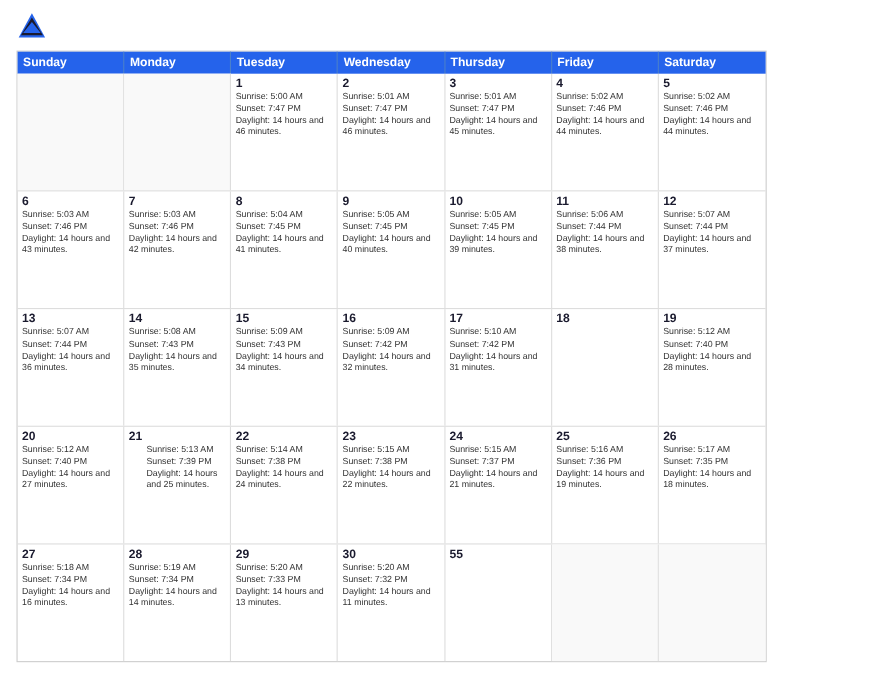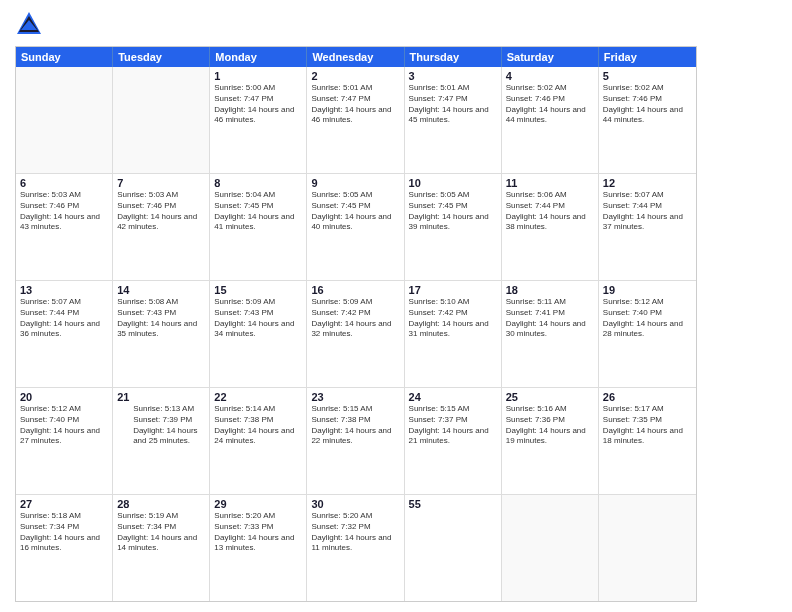--- a/index.html
+++ b/index.html
@@ -134,26 +134,26 @@
     </div>
     <div class="title-block">
       <div class="month-year"></div>
       <div class="location"></div>
     </div>
   </div>
 
   <div class="calendar">
     <div class="cal-header" id="cal-header">
         <div class="cal-header-cell">Sunday</div>
+        <div class="cal-header-cell">Monday</div>
         <div class="cal-header-cell">Tuesday</div>
-        <div class="cal-header-cell">Monday</div>
         <div class="cal-header-cell">Wednesday</div>
         <div class="cal-header-cell">Thursday</div>
+        <div class="cal-header-cell">Friday</div>
         <div class="cal-header-cell">Saturday</div>
-        <div class="cal-header-cell">Friday</div>
       </div>
     <div class="cal-body" id="cal-body">
         <div class="cal-row">
           <div class="cal-cell empty"></div>
           <div class="cal-cell empty"></div>
           <div class="cal-cell">
             <div class="day-num">1</div>
             <div class="cell-text" style="white-space: pre-line;">Sunrise: 5:00 AM
 Sunset: 7:47 PM
 Daylight: 14 hours and 46 minutes.</div>
@@ -253,23 +253,20 @@
 Daylight: 14 hours and 32 minutes.</div>
           </div>
           <div class="cal-cell">
             <div class="day-num">17</div>
             <div class="cell-text" style="white-space: pre-line;">Sunrise: 5:10 AM
 Sunset: 7:42 PM
 Daylight: 14 hours and 31 minutes.</div>
           </div>
           <div class="cal-cell">
             <div class="day-num">18</div>
-            <div class="cell-text" style="white-space: pre-line;">Sunrise: 5:11 AM
-Sunset: 7:41 PM
-Daylight: 14 hours and 30 minutes.</div>
           </div>
           <div class="cal-cell">
             <div class="day-num">19</div>
             <div class="cell-text" style="white-space: pre-line;">Sunrise: 5:12 AM
 Sunset: 7:40 PM
 Daylight: 14 hours and 28 minutes.</div>
           </div>
         </div>
         <div class="cal-row">
           <div class="cal-cell">

